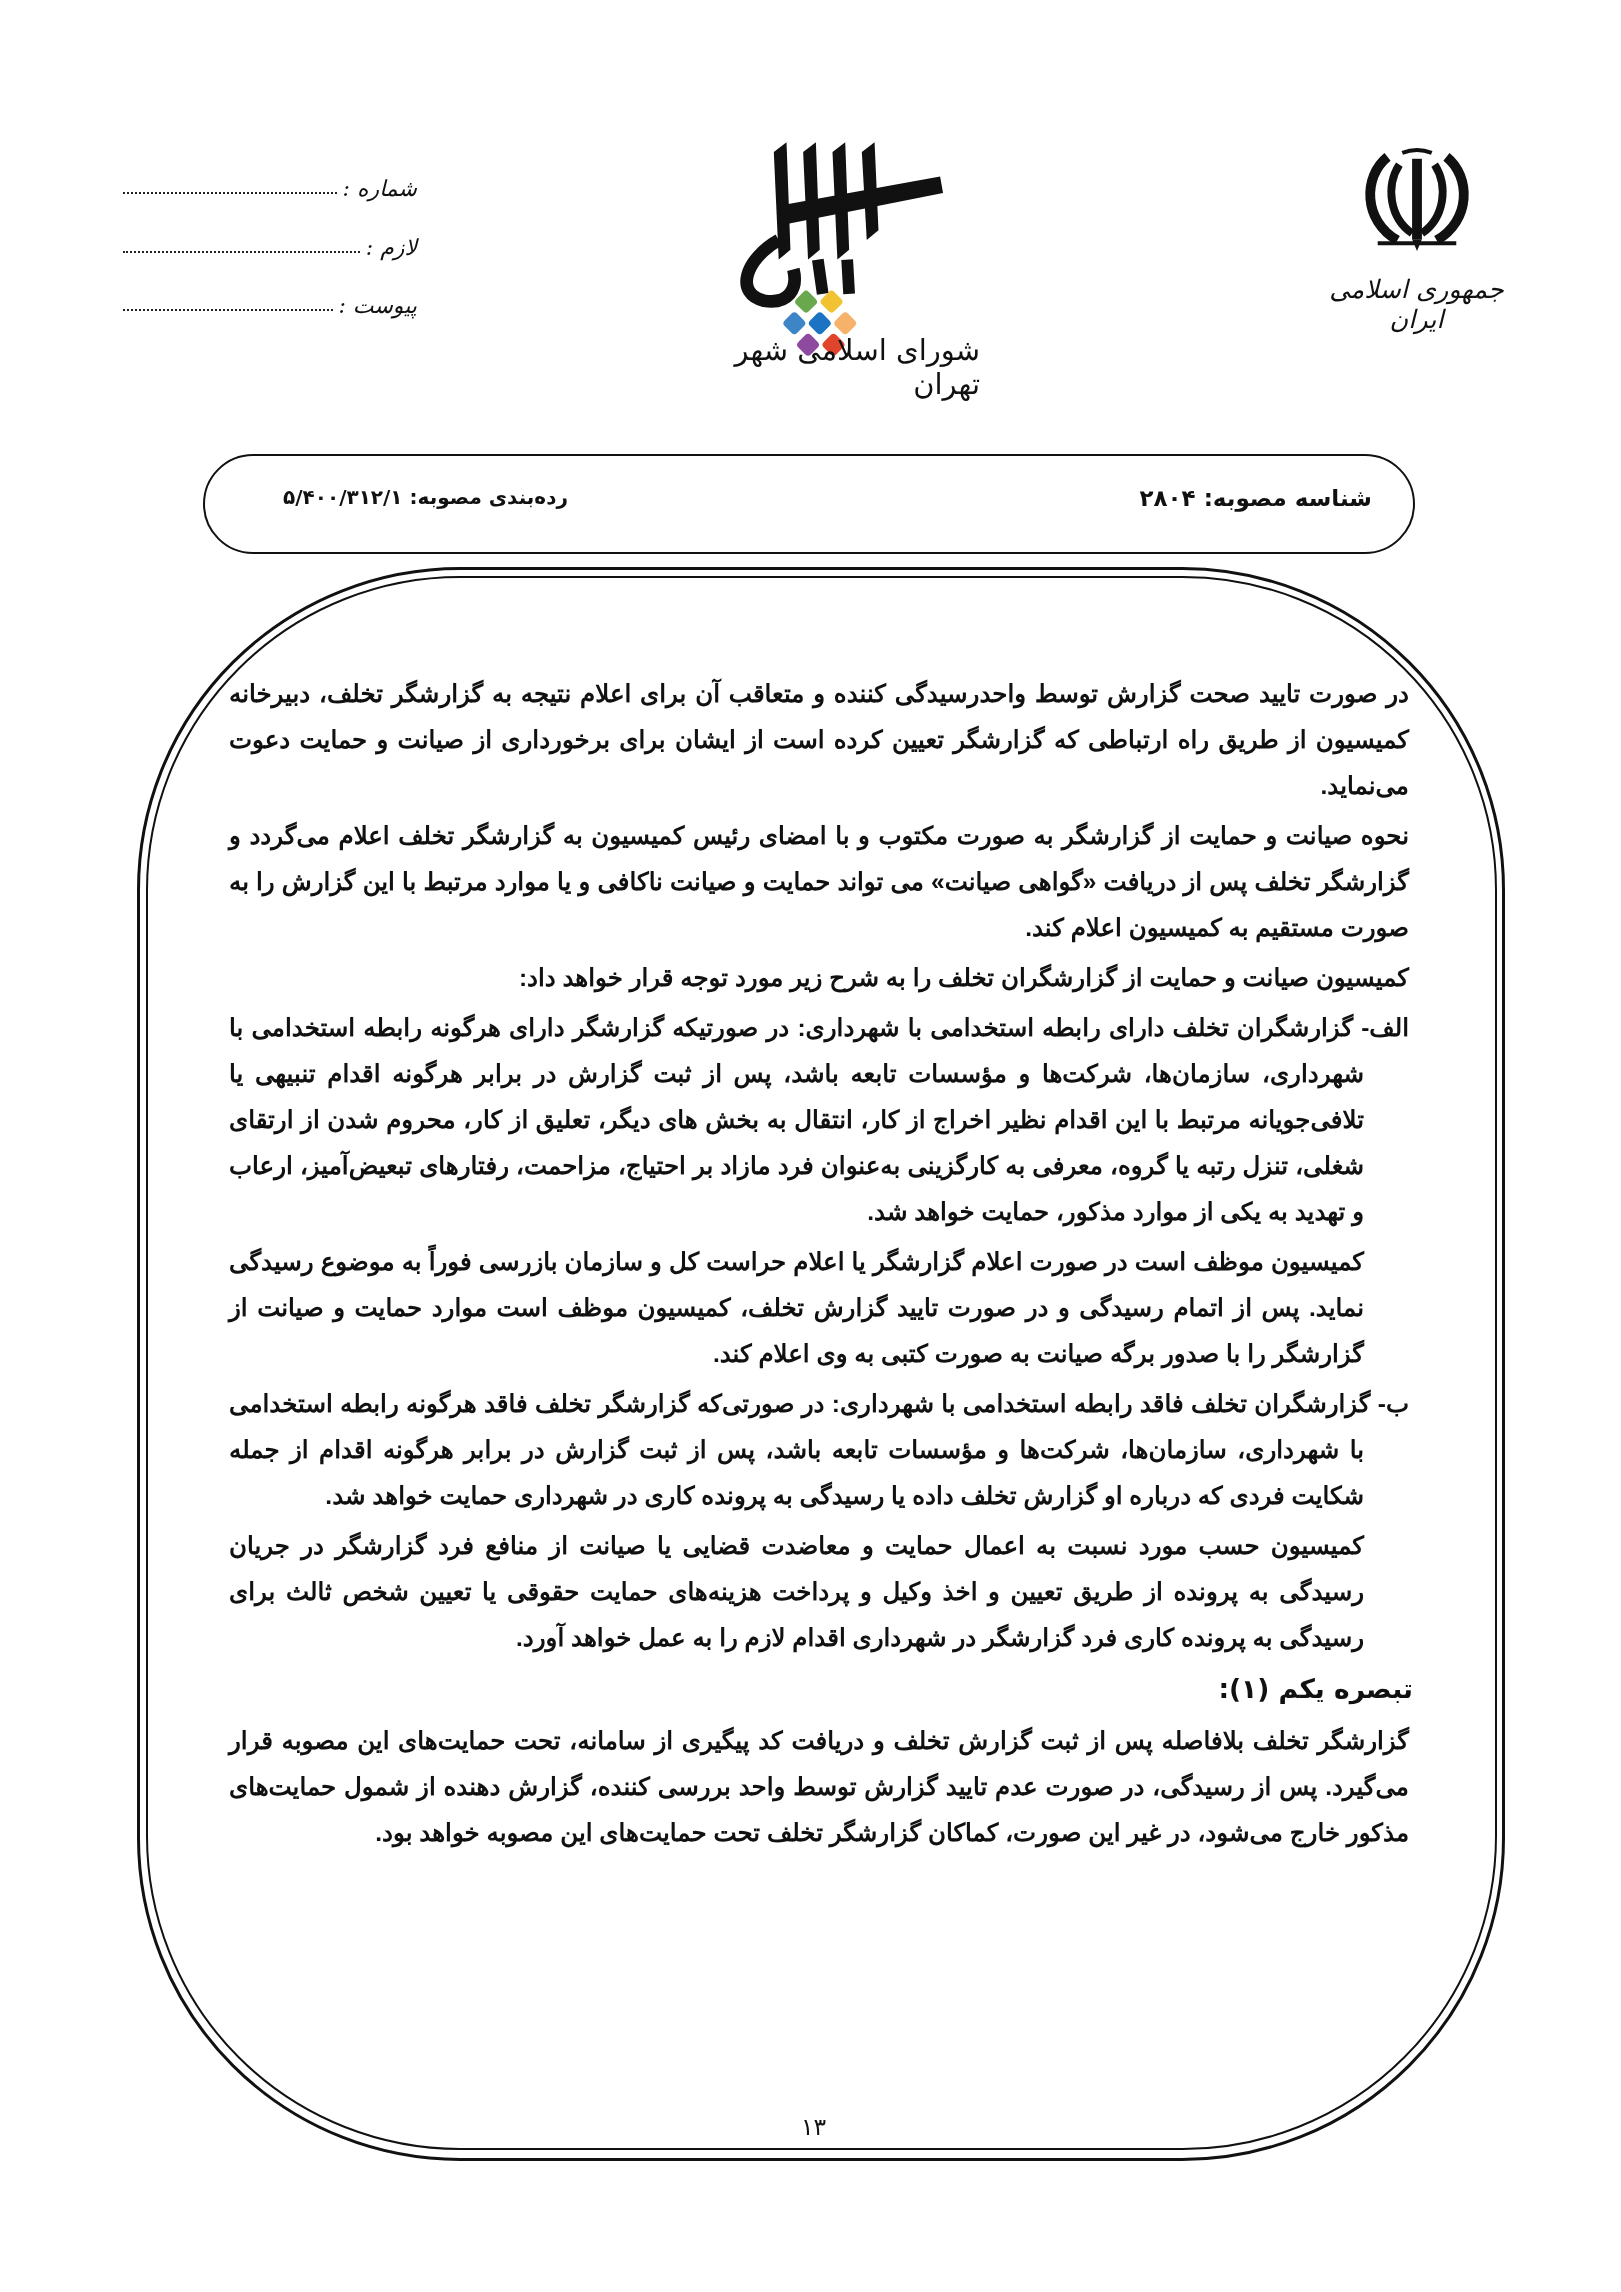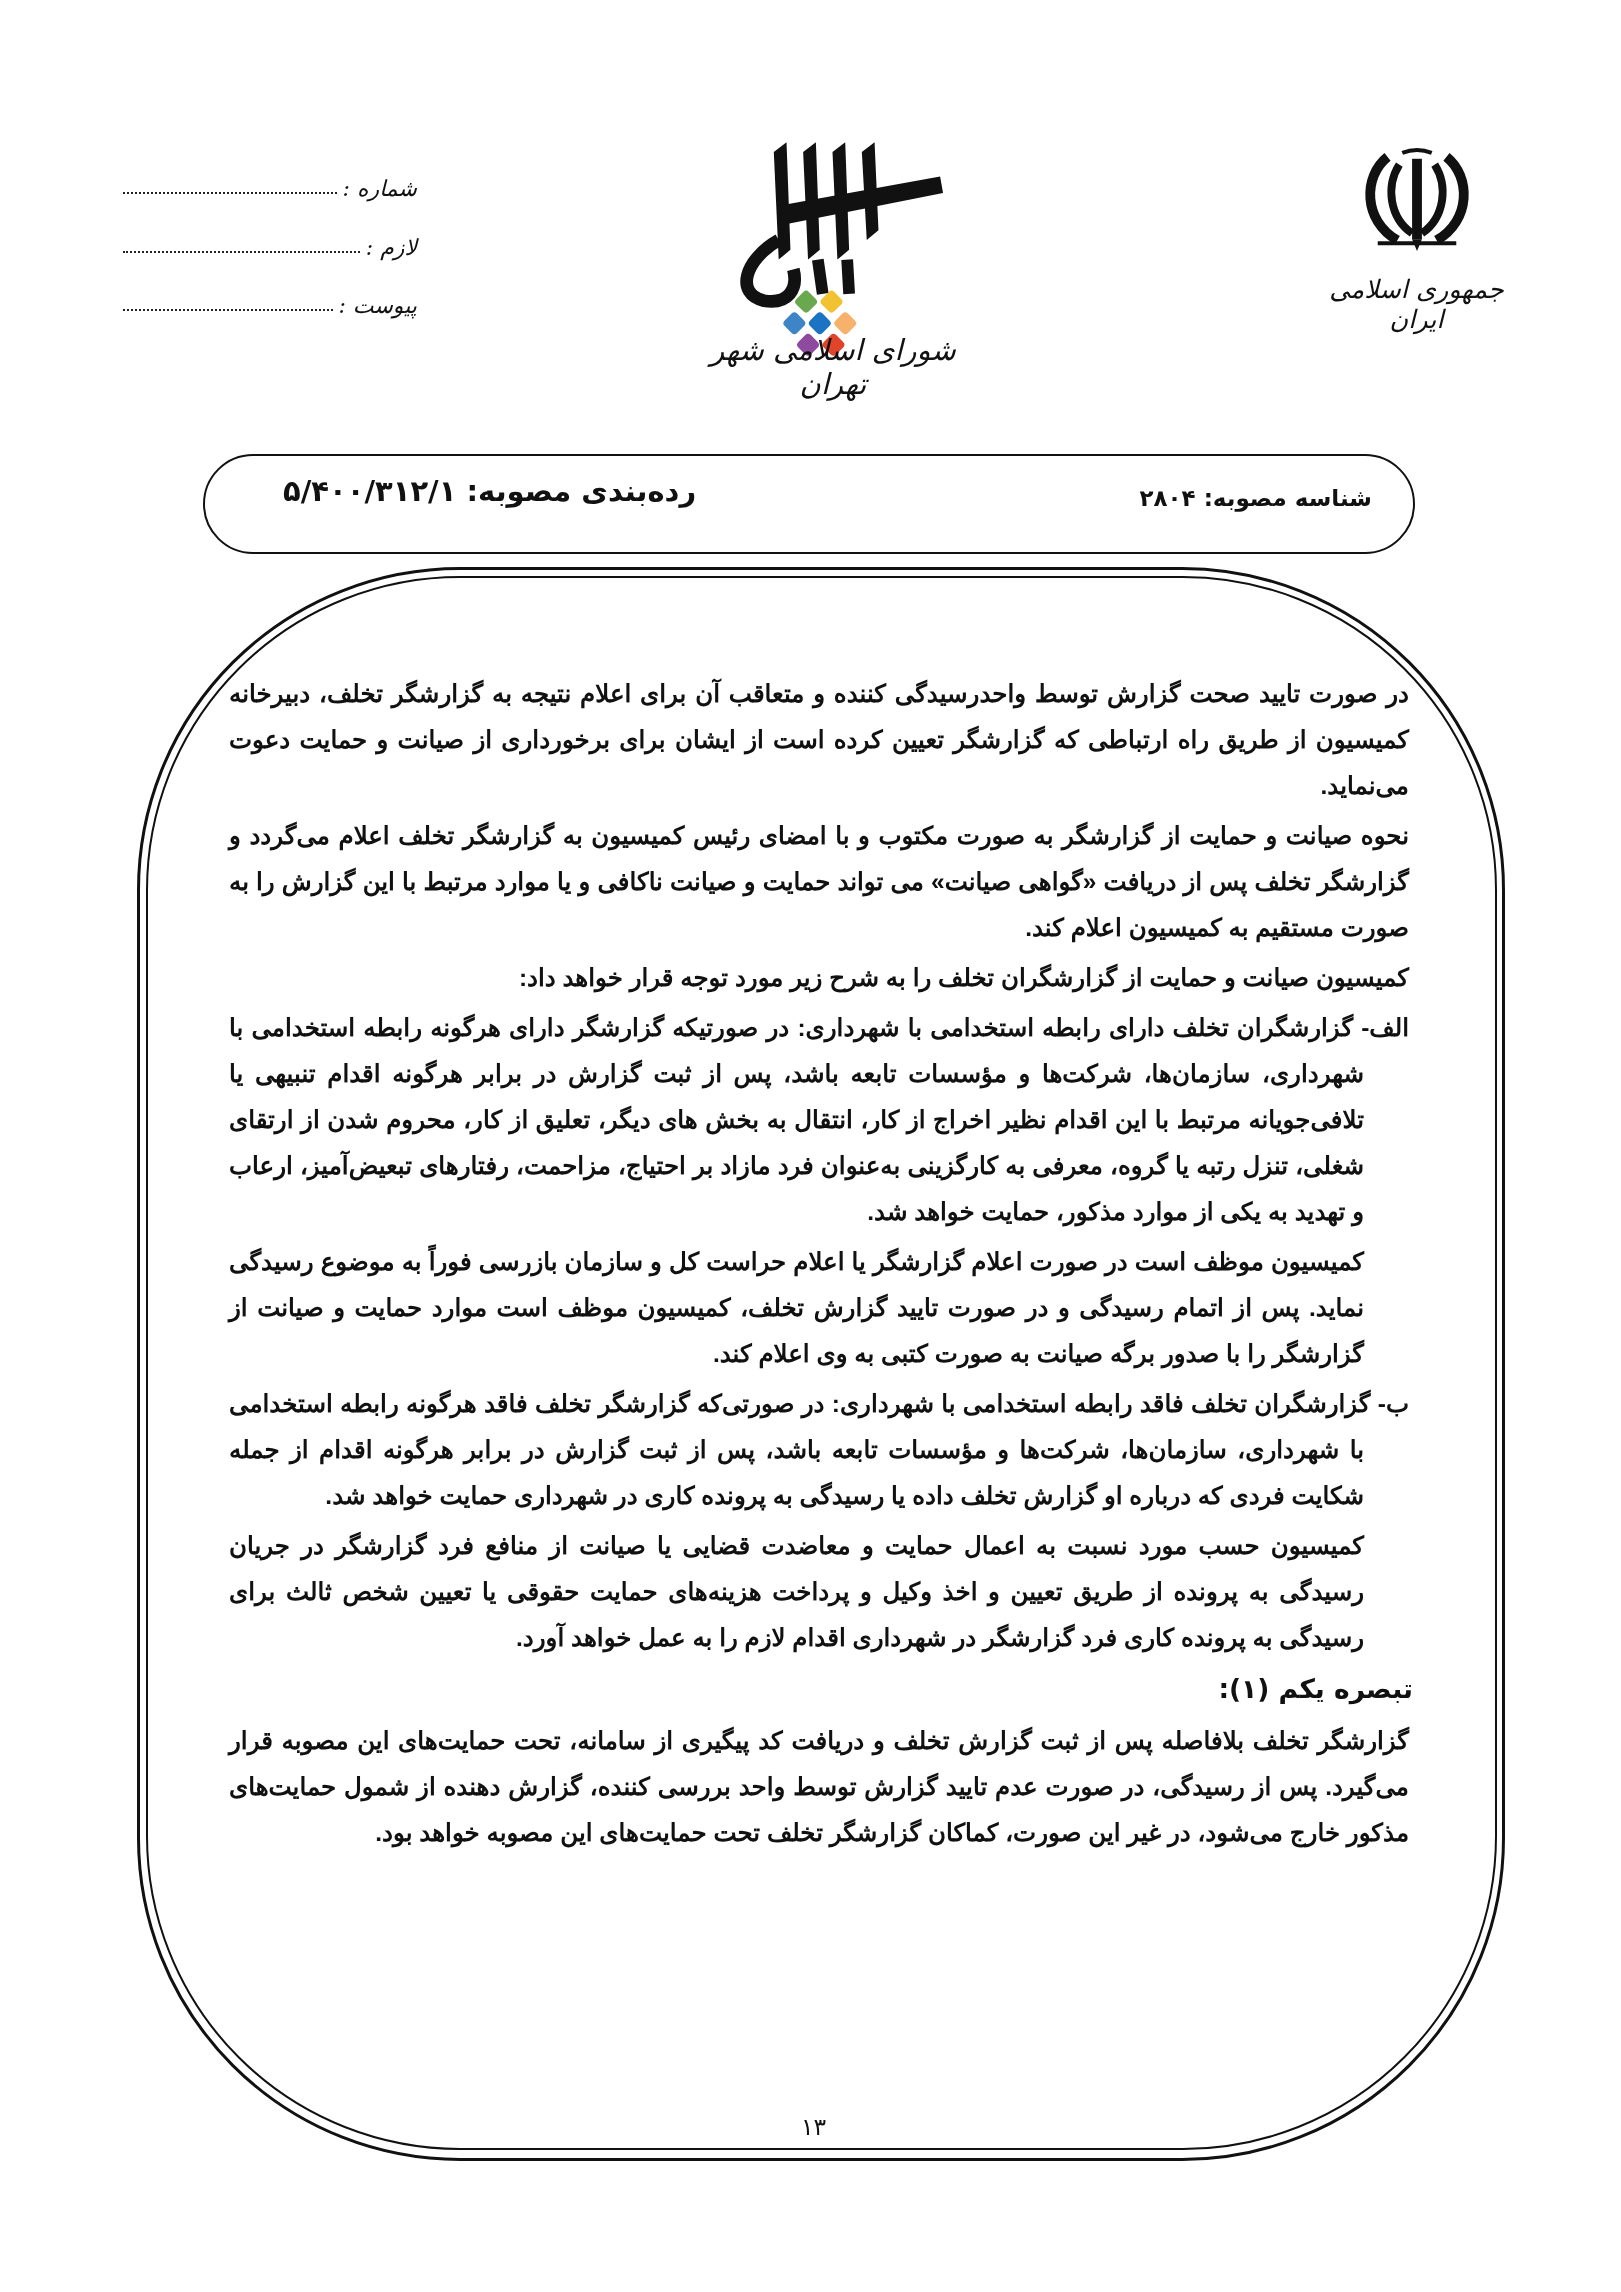--- a/index.html
+++ b/index.html
@@ -5,30 +5,30 @@
   html, body { margin:0; padding:0; background:#ffffff; }
   body { width:1621px; height:2293px; position:relative; overflow:hidden; font-family:"DejaVu Sans", sans-serif; color:#111; }
 
   
   .field-row { position:absolute; left:123px; width:294px; height:29px; direction:rtl; display:flex; align-items:center; }
   .field-label { font-family:"DejaVu Serif", serif; font-style:italic; font-size:22px; white-space:nowrap; padding-left:5.9px; }
   .field-dots { flex:1; border-bottom:2px dotted #222; height:0; margin-top:9.8px; }
 
   
   .council-logo { position:absolute; left:720px; top:132px; width:225px; height:265px; }
-  .council-name { position:absolute; left:686px; top:333px; width:294px; text-align:center; font-family:"DejaVu Serif", serif; font-style:italic; font-size:29px; direction:rtl; }
+  .council-name { position:absolute; left:686px; top:333px; width:294px; font-family:"DejaVu Serif", serif; font-size:29px; direction:rtl; }
 
   
   .emblem { position:absolute; left:1358px; top:147px; width:118px; height:108px; }
   .republic-name { position:absolute; left:1304px; top:274px; width:225px; text-align:center; font-family:"DejaVu Serif", serif; font-style:italic; font-size:25.5px; direction:rtl; }
 
   
   .info-box { position:absolute; left:203px; top:454px; width:1212px; height:100px; border:2.9px solid #111; border-radius:51px; box-sizing:border-box; direction:rtl; }
   .info-id { position:absolute; right:41px; top:29px; font-family:"DejaVu Sans", sans-serif; font-weight:bold; font-size:23px; white-space:nowrap; }
-  .info-class { position:absolute; left:78px; top:18px; font-family:"DejaVu Sans", sans-serif; font-weight:bold; font-size:29px; white-space:nowrap; direction:rtl;text-align:right; }
+  .info-class { position:absolute; left:78px; top:29px; font-family:"DejaVu Sans", sans-serif; font-weight:bold; font-size:20px; white-space:nowrap; direction:rtl;text-align:right; }
 
   
   .frame-outer { position:absolute; left:137px; top:567px; width:1368px; height:1594px; border:3.9px solid #111; border-radius:323px; box-sizing:border-box; }
   .frame-inner { position:absolute; left:146px; top:576px; width:1351px; height:1574px; border:2.9px solid #111; border-radius:314px; box-sizing:border-box; }
 
   
   .content { position:absolute; left:225px; top:667px; width:1188px; direction:rtl; text-align:justify; font-family:"Liberation Sans", sans-serif; font-weight:bold; font-size:24.5px; line-height:46px; }
   .title { font-family:"DejaVu Sans", sans-serif; font-weight:bold; font-size:30px; line-height:53px; text-shadow:2px 2px 0 #888; margin-bottom:3.9px; }
   .para { margin:4px; text-align-last:right; }
   .indent { padding-right:45px; }

